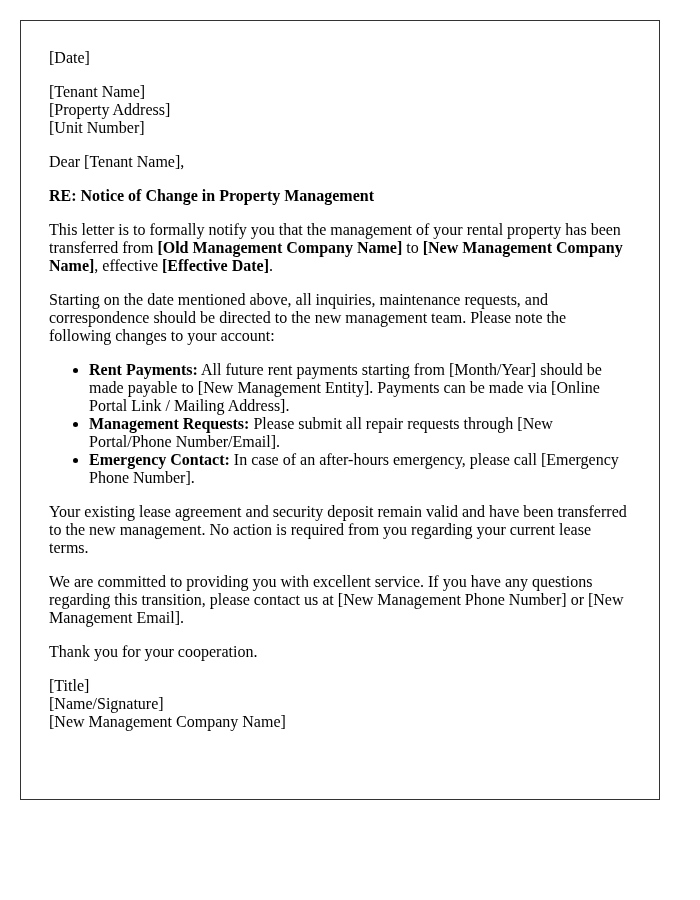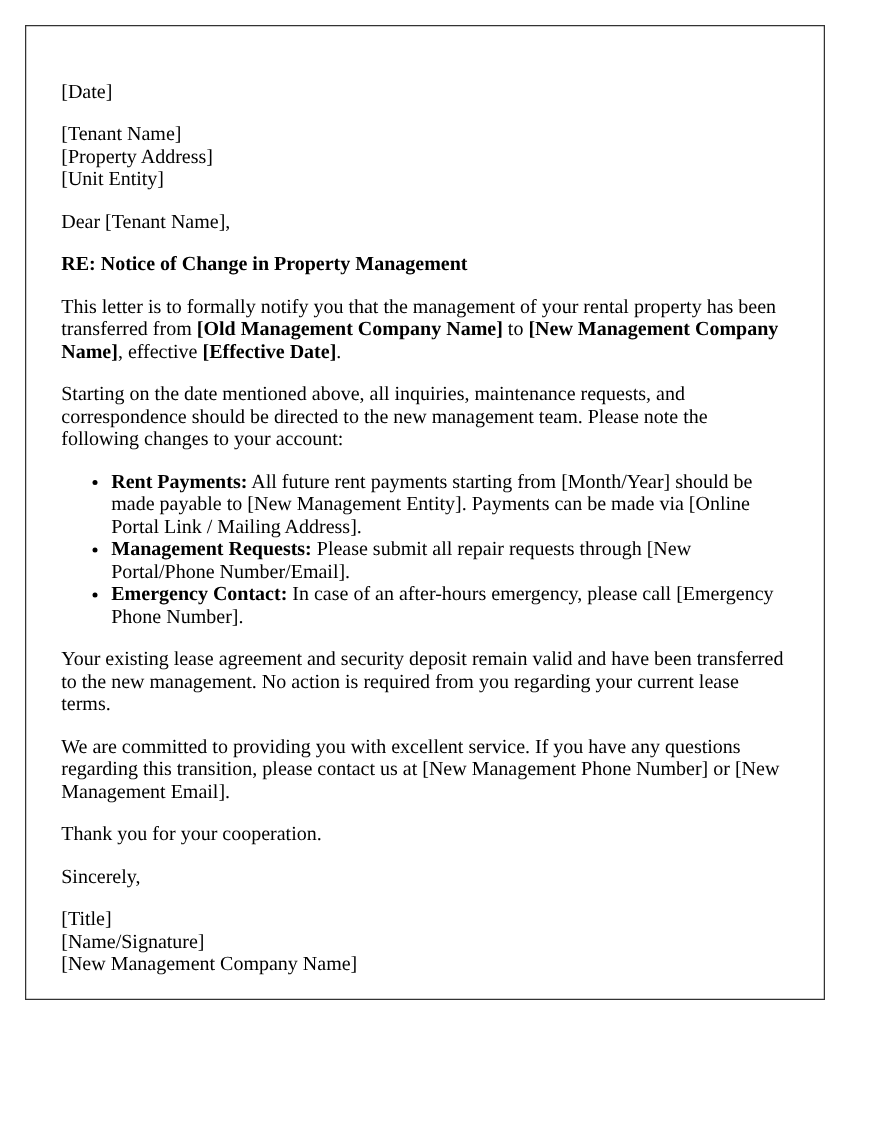--- a/index.html
+++ b/index.html
@@ -16,21 +16,21 @@
       color: #000000;
     }
     .letter {
       position: absolute;
       left: 20px;
       top: 20px;
       width: 640px;
       height: 780px;
       border: 1px solid #333333;
       box-sizing: border-box;
-      padding: 44px 28px 0 28px;
+      padding: 28px 28px 0 28px;
       line-height: 18px;
     }
     .block { margin: 0 0 16px 0; }
     .block p { margin: 0; }
     .subject { font-weight: bold; }
     b { font-weight: bold; }
     ul.changes {
       margin: 0 0 16px 0;
       padding-left: 40px;
       list-style-type: disc;
@@ -43,21 +43,21 @@
 
 <div class="letter">
 
   <div class="block">
     <p>[Date]</p>
   </div>
 
   <div class="block">
     <p>[Tenant Name]</p>
     <p>[Property Address]</p>
-    <p>[Unit Entity]</p>
+    <p>[Unit Number]</p>
   </div>
 
   <div class="block">
     <p>Dear [Tenant Name],</p>
   </div>
 
   <div class="block subject">
     <p>RE: Notice of Change in Property Management</p>
   </div>
 
@@ -80,23 +80,20 @@
   </div>
 
   <div class="block">
     <p>We are committed to providing you with excellent service. If you have any questions regarding this transition, please contact us at [New Management Phone Number] or [New Management Email].</p>
   </div>
 
   <div class="block">
     <p>Thank you for your cooperation.</p>
   </div>
 
-  <div class="block">
-    <p>Sincerely,</p>
-  </div>
 
   <div class="block signature">
     <p>[Title]</p>
     <p>[Name/Signature]</p>
     <p>[New Management Company Name]</p>
   </div>
 
 </div>
 
 </body></html>

